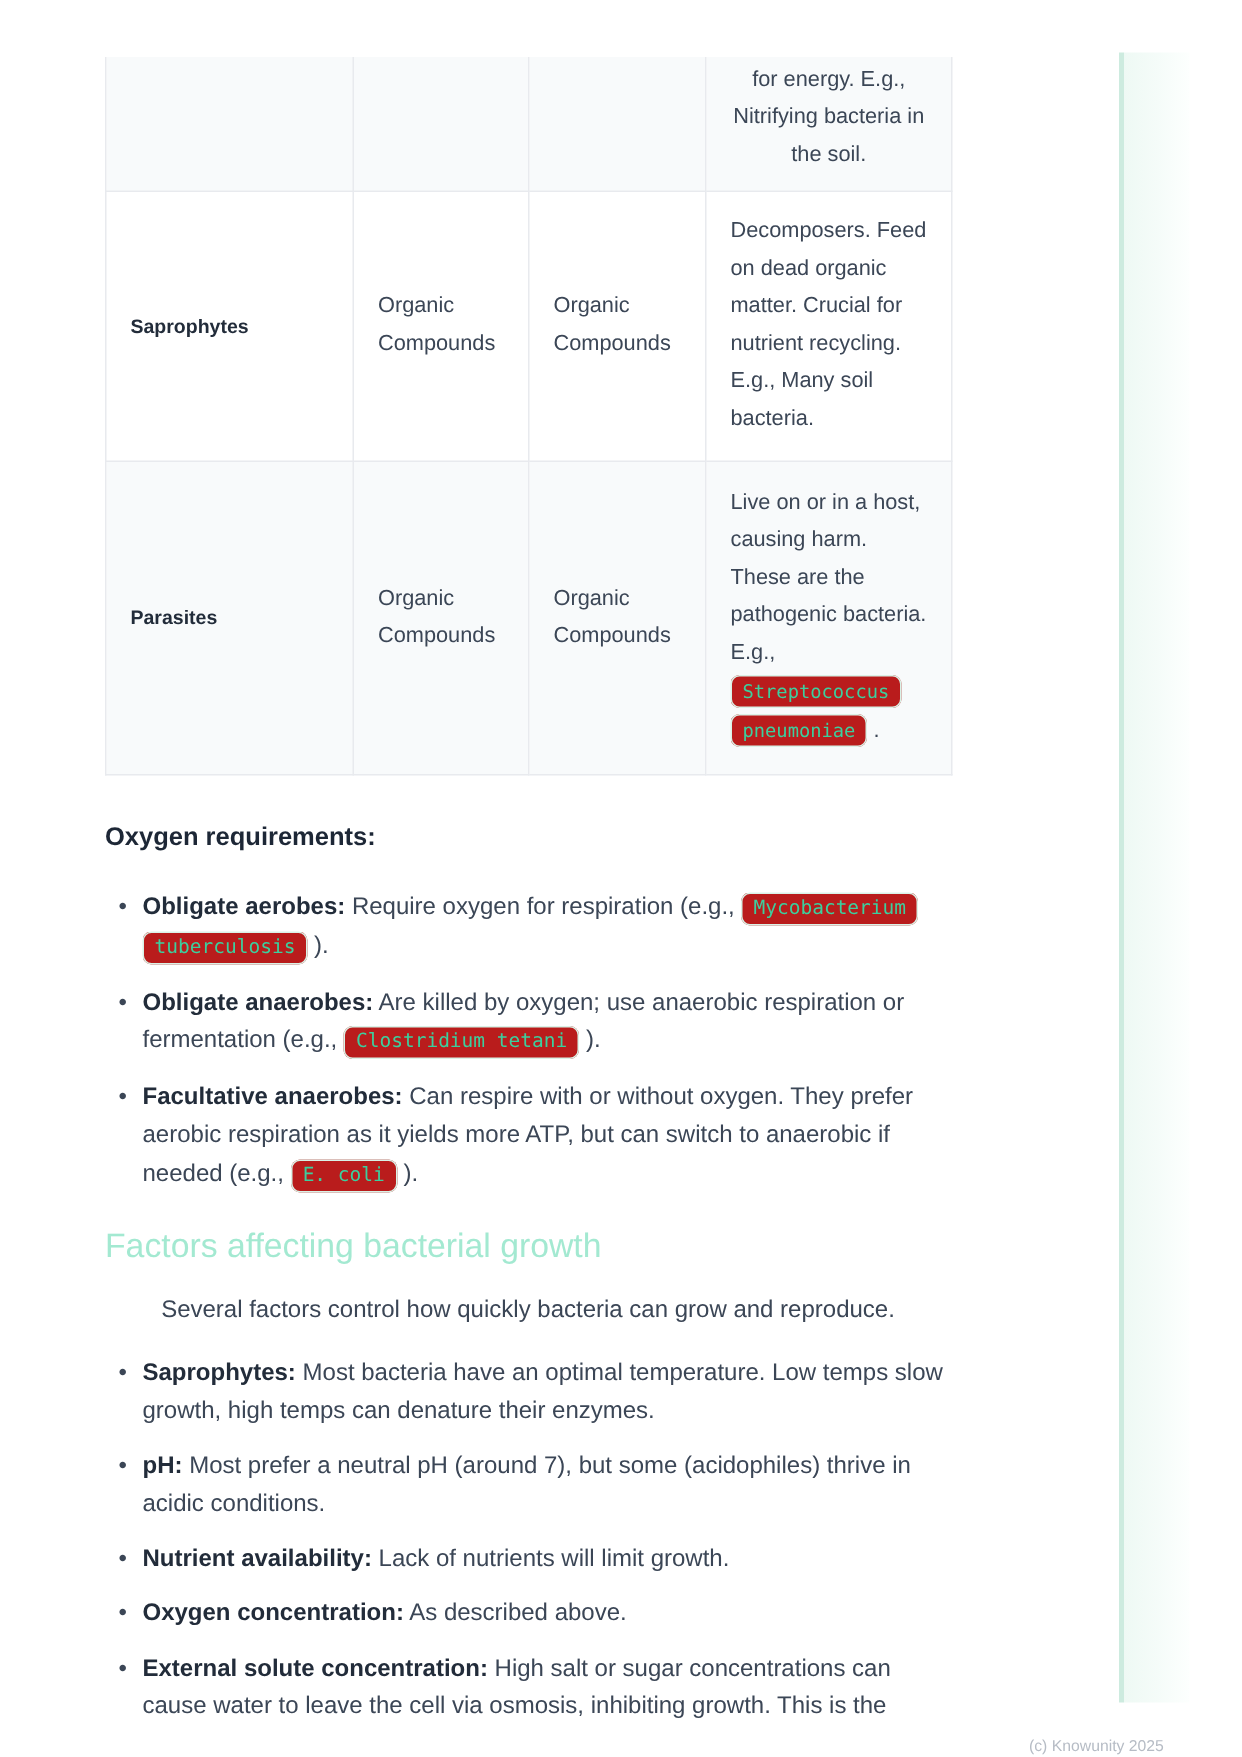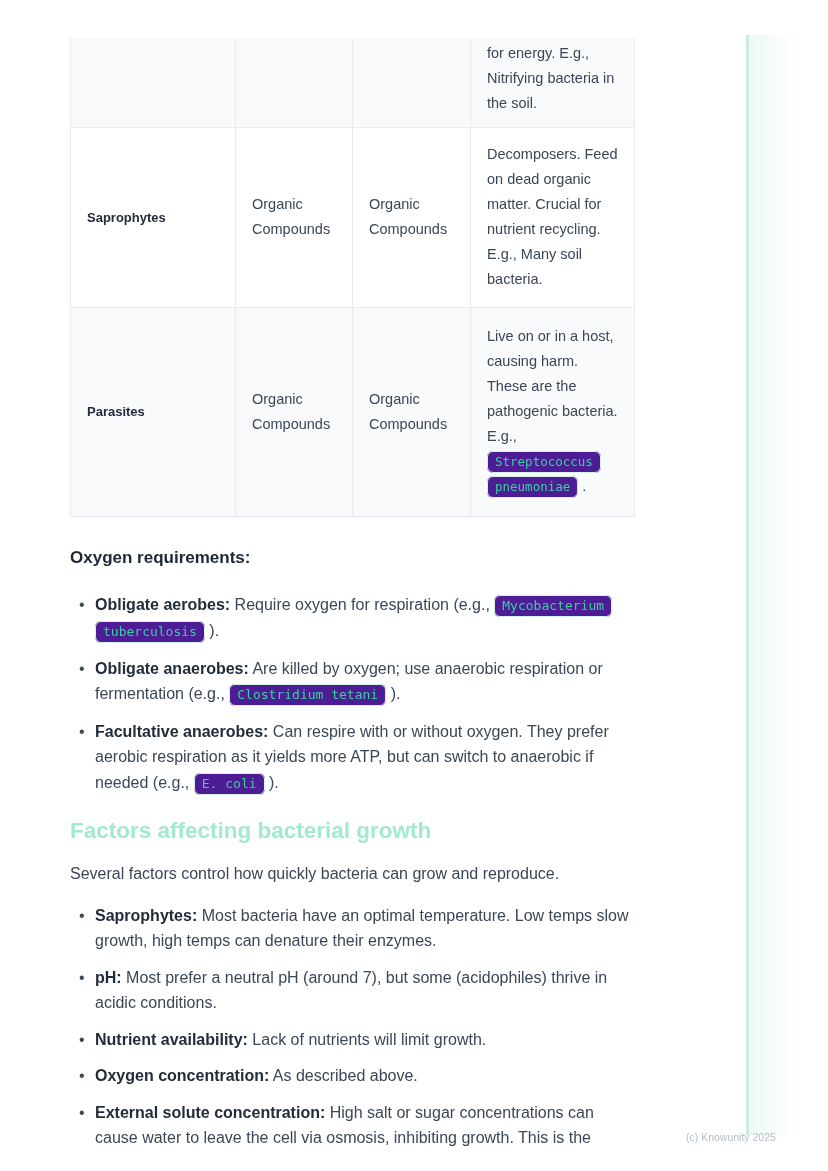--- a/index.html
+++ b/index.html
@@ -41,67 +41,68 @@
   .bacteria-table td {
     border: 1px solid #e8eaee;
     padding: 14px 16px;
     vertical-align: middle;
     font-size: 14.5px;
     line-height: 25px;
     color: #3b4656;
     overflow: hidden;
   }
   tr.row-striped td { background: #f8fafb; }
-  tr.row-partial { height: 89px; }
+  tr.row-partial { height: 89px; text-align: center; }
   tr.row-partial td {
     border-top: none;
     vertical-align: top;
     padding-top: 3px;
     padding-bottom: 6px;
   }
   tr.row-normal-1 { height: 180px; }
   tr.row-normal-2 { height: 209px; }
   td.cell-name {
     font-weight: bold;
     color: #222c3a;
     font-size: 13px;
   }
   
   .seg-text { color: inherit; }
   .seg-bold { font-weight: bold; color: #222c3a; margin-top: 16px; }
   .seg-code {
     font-family: "DejaVu Sans Mono", "Liberation Mono", monospace;
     font-size: 13px;
     color: #3ccf9e;
-    background: #4c1d95;
+    background: #b91c1c;
     border: 1px solid #d9f2e7;
     border-radius: 6px;
     padding: 2px 7px 3px 7px;
     -webkit-box-decoration-break: clone;
     box-decoration-break: clone;
   }
   .bacteria-table .seg-code { font-size: 12.5px; }
   
   .sub-heading {
     margin: 31px 0 0 0;
     font-size: 17px;
     font-weight: bold;
     color: #1d2736;
   }
   .section-heading {
     margin: 22px 0 0 0;
     font-size: 22.5px;
-    font-weight: bold;
+    font-weight: normal;
     color: #a3e9d1;
   }
   .intro {
     margin: 17px 0 0 0;
     font-size: 16px;
     line-height: 25.5px;
     color: #3b4656;
+    text-align: center;
   }
   ul.bullet-list {
     list-style: none;
     margin: 24px 0 0 0;
     padding: 0;
   }
   ul.bullet-list-factors { margin-top: 16px; }
   li.bullet-item {
     position: relative;
     padding-left: 25px;
@@ -112,21 +113,21 @@
   }
   li.bullet-item::before {
     content: "\2022";
     position: absolute;
     left: 9px; top: 0;
     color: #3b4656;
   }
   
   .watermark {
     position: absolute;
-    left: 686px; top: 1131px;
+    left: 686px; top: 1158px;
     font-size: 10.5px;
     color: #b6bcc5;
     z-index: 3;
     white-space: nowrap;
   }
 </style>
 </head>
 <body>
 
 <div class="page">

